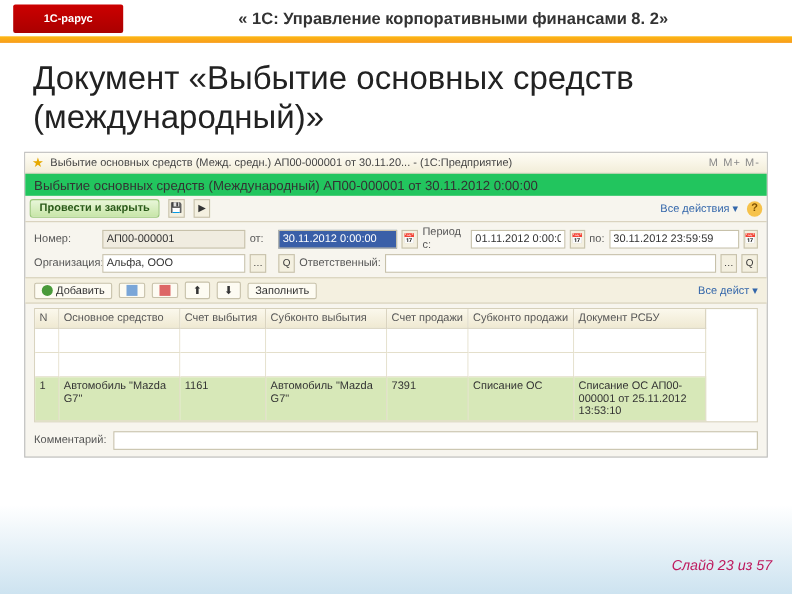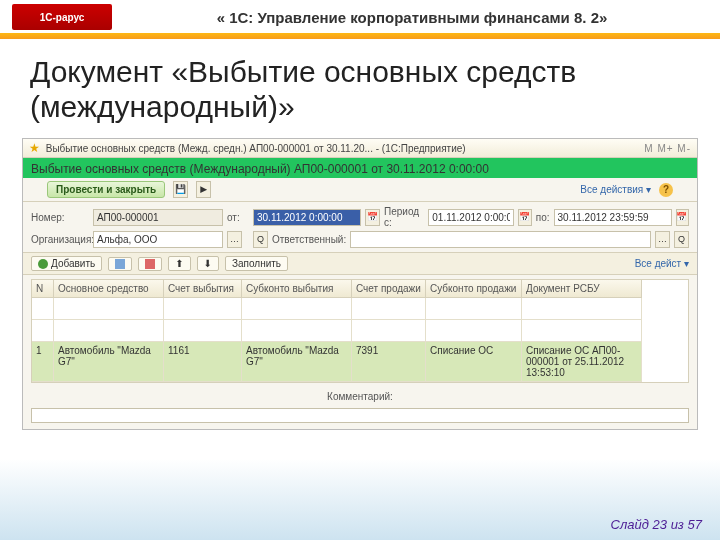--- a/index.html
+++ b/index.html
@@ -39,21 +39,21 @@
     display: flex; align-items: center; gap: 6px;
   }
   .app-tabbar .star { color: #e6a800; font-size: 12px; }
   .tab-label { font-size: 10px; color: #444; }
   .nav-glyphs { margin-left: auto; color: #888; font-size: 10px; letter-spacing: 1px;}
   .form-title-row {
     padding: 4px 8px 2px 8px; font-size: 12px; color: #333;
     background: #22c55e;
   }
   .action-row {
-    display: flex; align-items: center; gap: 8px; padding: 3px 24px;
+    display: flex; align-items: center; gap: 8px; padding: 3px 4px;
     border-bottom: 1px solid #d6d0ba;
   }
   .btn-green {
     background: linear-gradient(to bottom,#e8f6d9,#c8e6a8);
     border: 1px solid #9ac77a; border-radius: 3px; padding: 2px 8px;
     font-size: 10px; font-weight: bold; color: #2a5a1a; cursor: pointer;
   }
   .link-like { color: #3366aa; cursor: pointer; font-size: 10px; }
   .help-icon {
     width: 14px; height: 14px; border-radius: 50%; background: #f6c24a;
@@ -102,26 +102,26 @@
     border-right: 1px solid #d6d0ba; border-bottom: 1px solid #d6d0ba;
     padding: 3px 4px; color: #555;
   }
   .trow > div {
     border-right: 1px solid #e4dfcb; border-bottom: 1px solid #e4dfcb;
     padding: 3px 4px; min-height: 22px; color: #333; background: #fff;
   }
   .trow.selected > div { background: #d7e8b8; }
   .trow.blank > div { background: #fff; }
   .comment-row {
-    display: flex; align-items: center; gap: 6px; padding: 4px 8px 6px 8px; flex-direction: column;
+    display: flex; align-items: center; gap: 6px; padding: 4px 8px 6px 8px;
   }
   .comment-row .inp { flex: 1; }
   .footer-slide {
-    position: absolute; right: 18px; bottom: 8px;
-    font-style: italic; font-size: 13px; color: #4c1d95;
+    position: absolute; right: 18px; bottom: 19px;
+    font-style: italic; font-size: 13px; color: #be185d;
   }
 </style>
 </head>
 <body>
 
 <div class="top-header">
   <div class="logo">1С-рарус</div>
   <div class="header-title">« 1С: Управление корпоративными финансами 8. 2»</div>
 </div>
 <div class="orange-bar"></div>

